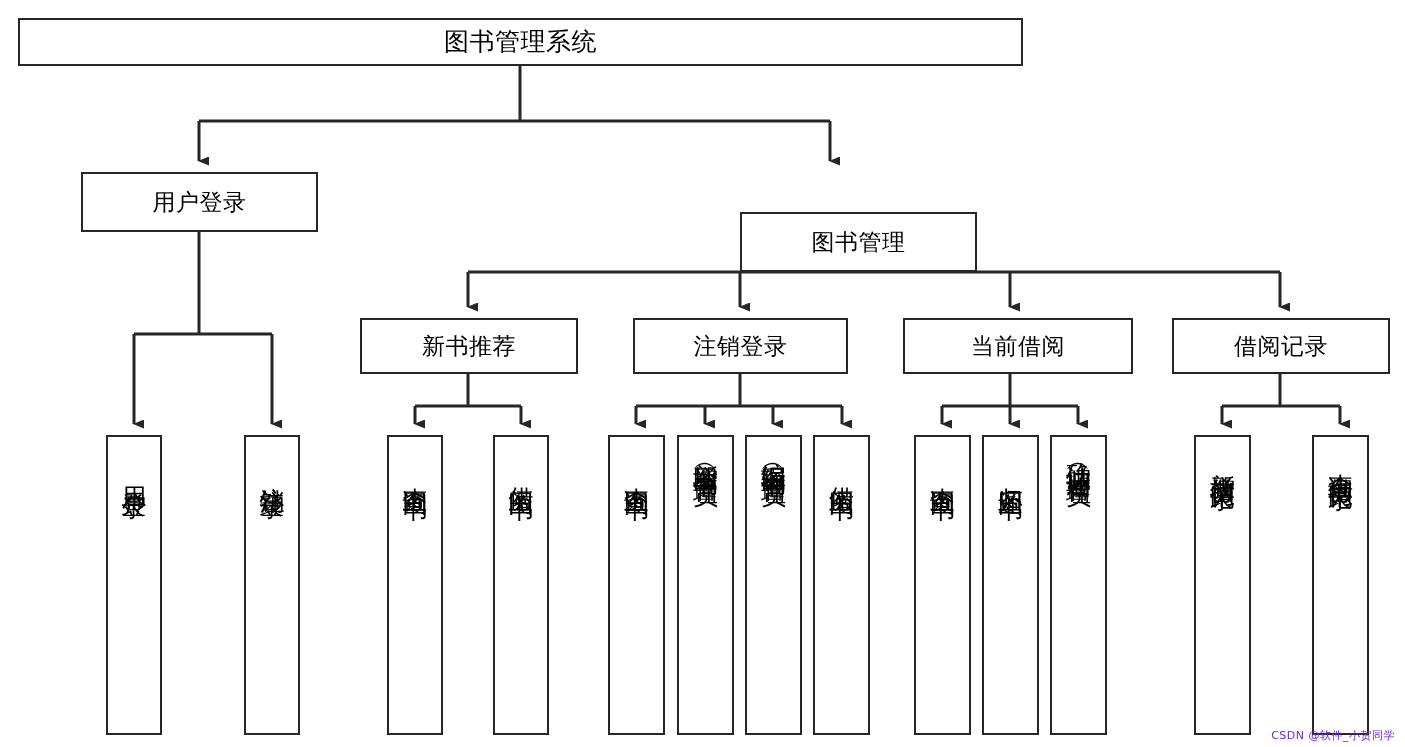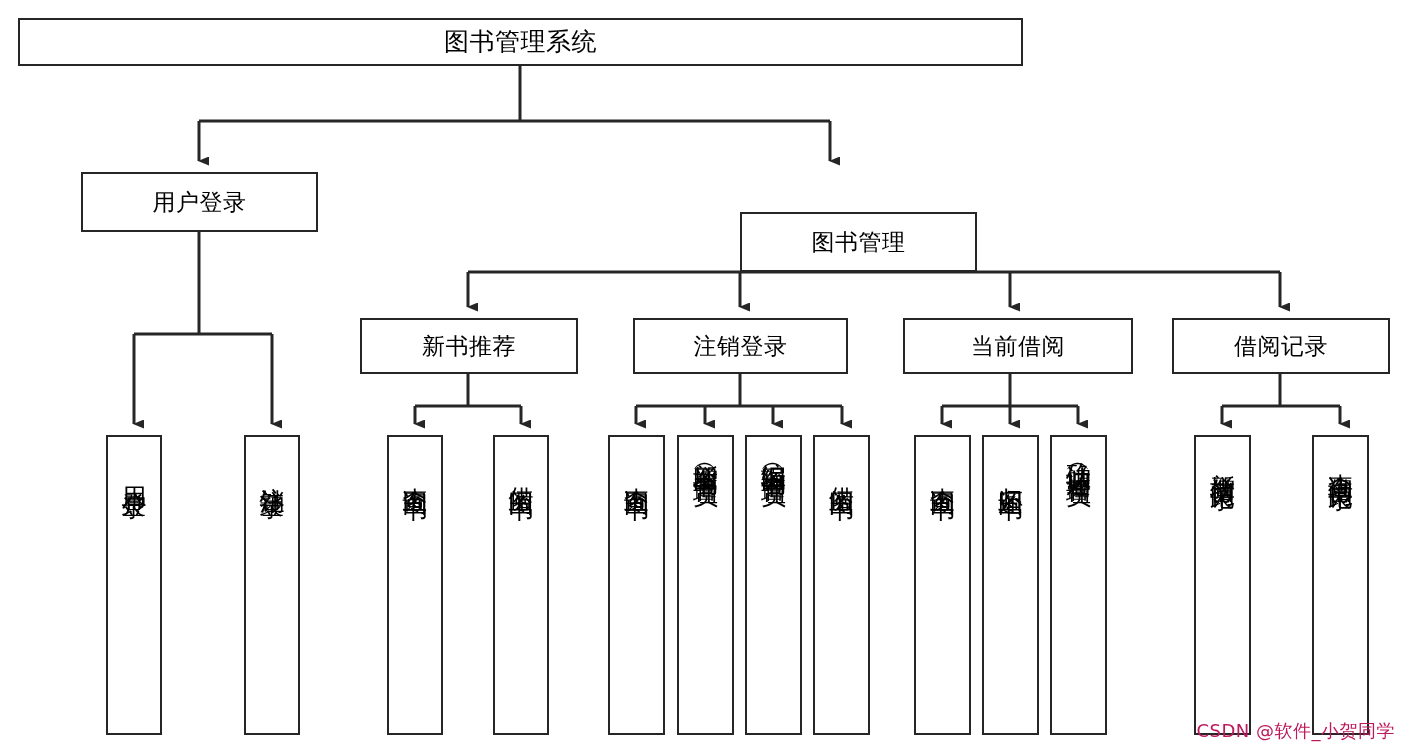--- a/index.html
+++ b/index.html
@@ -61,22 +61,22 @@
     writing-mode: vertical-rl;
     text-orientation: upright;
     font-size: 25px;
     line-height: 1;
     letter-spacing: 3px;
   }
   #watermark {
     position: absolute;
     right: 10px;
     bottom: 4px;
-    font-size: 18px;
-    color: #be185d;
+    font-size: 11px;
+    color: #6d28d9;
     letter-spacing: 0.5px;
     white-space: nowrap;
   }
 </style>
 </head>
 <body>
 
 <div id="diagram-root">
 
   <svg id="edge-layer" width="1405" height="747" viewBox="0 0 1405 747">

